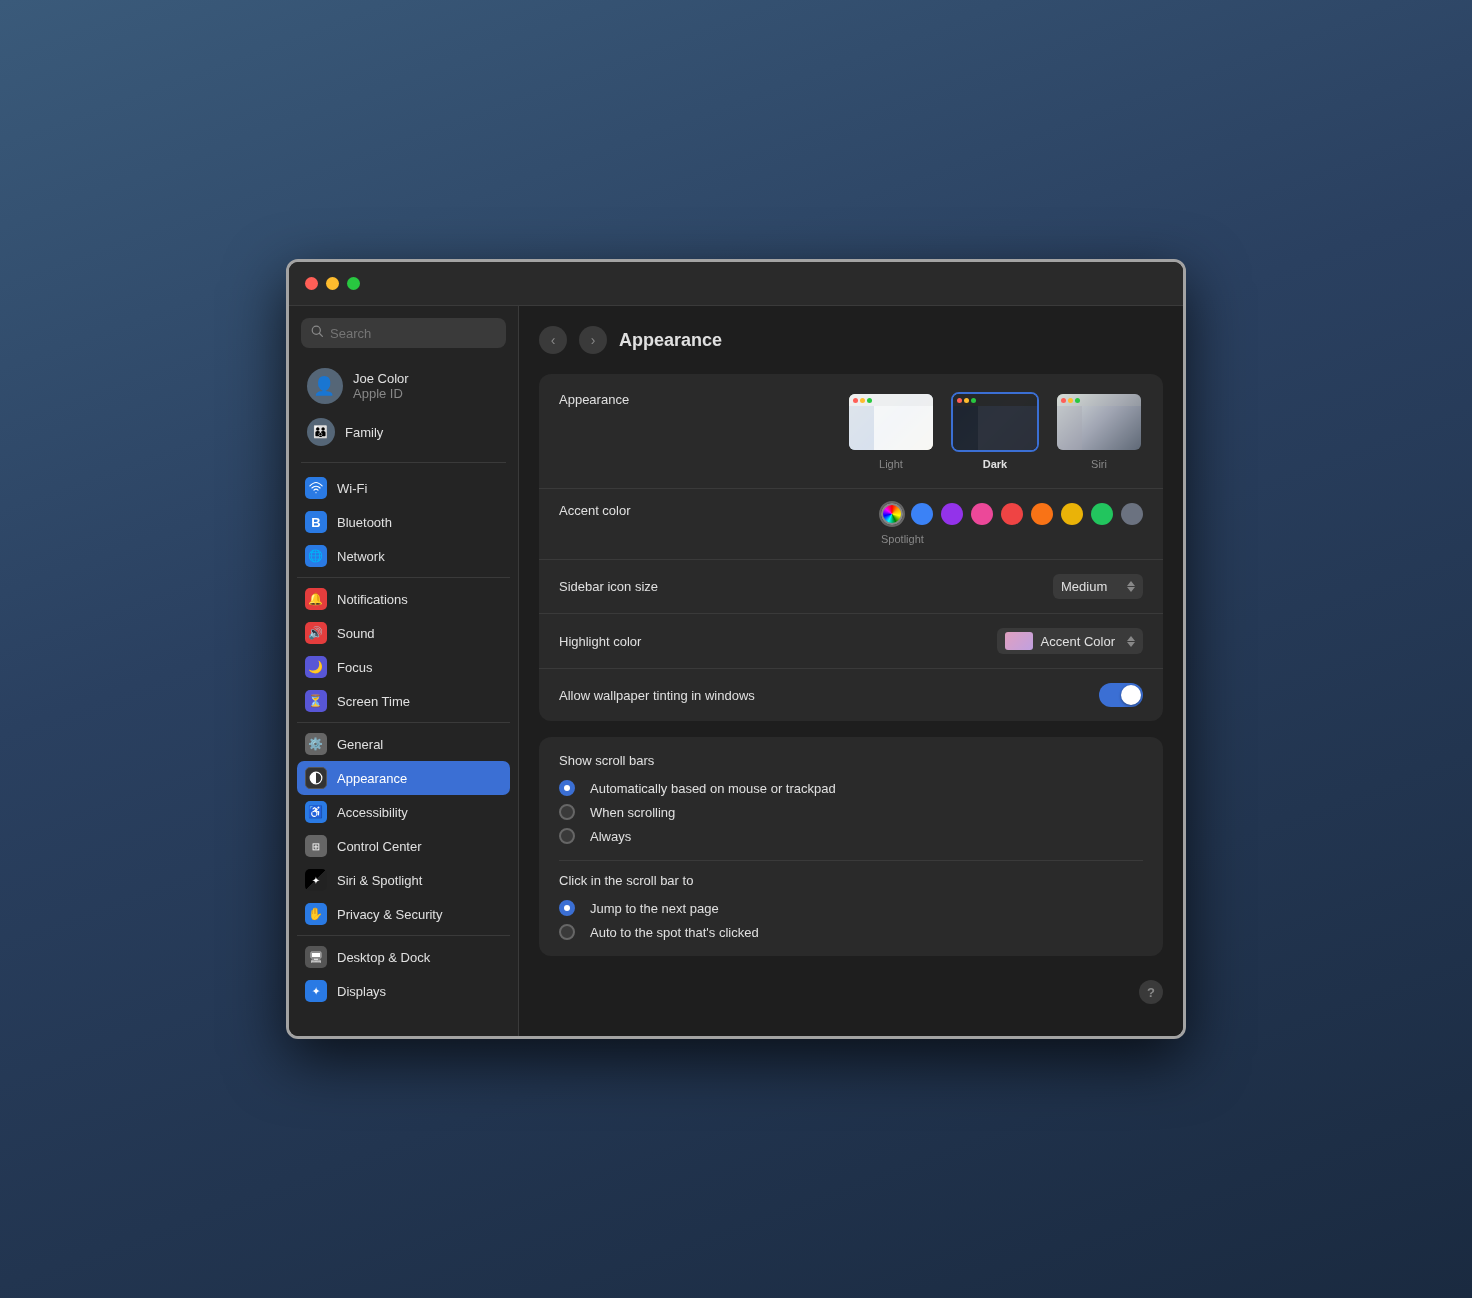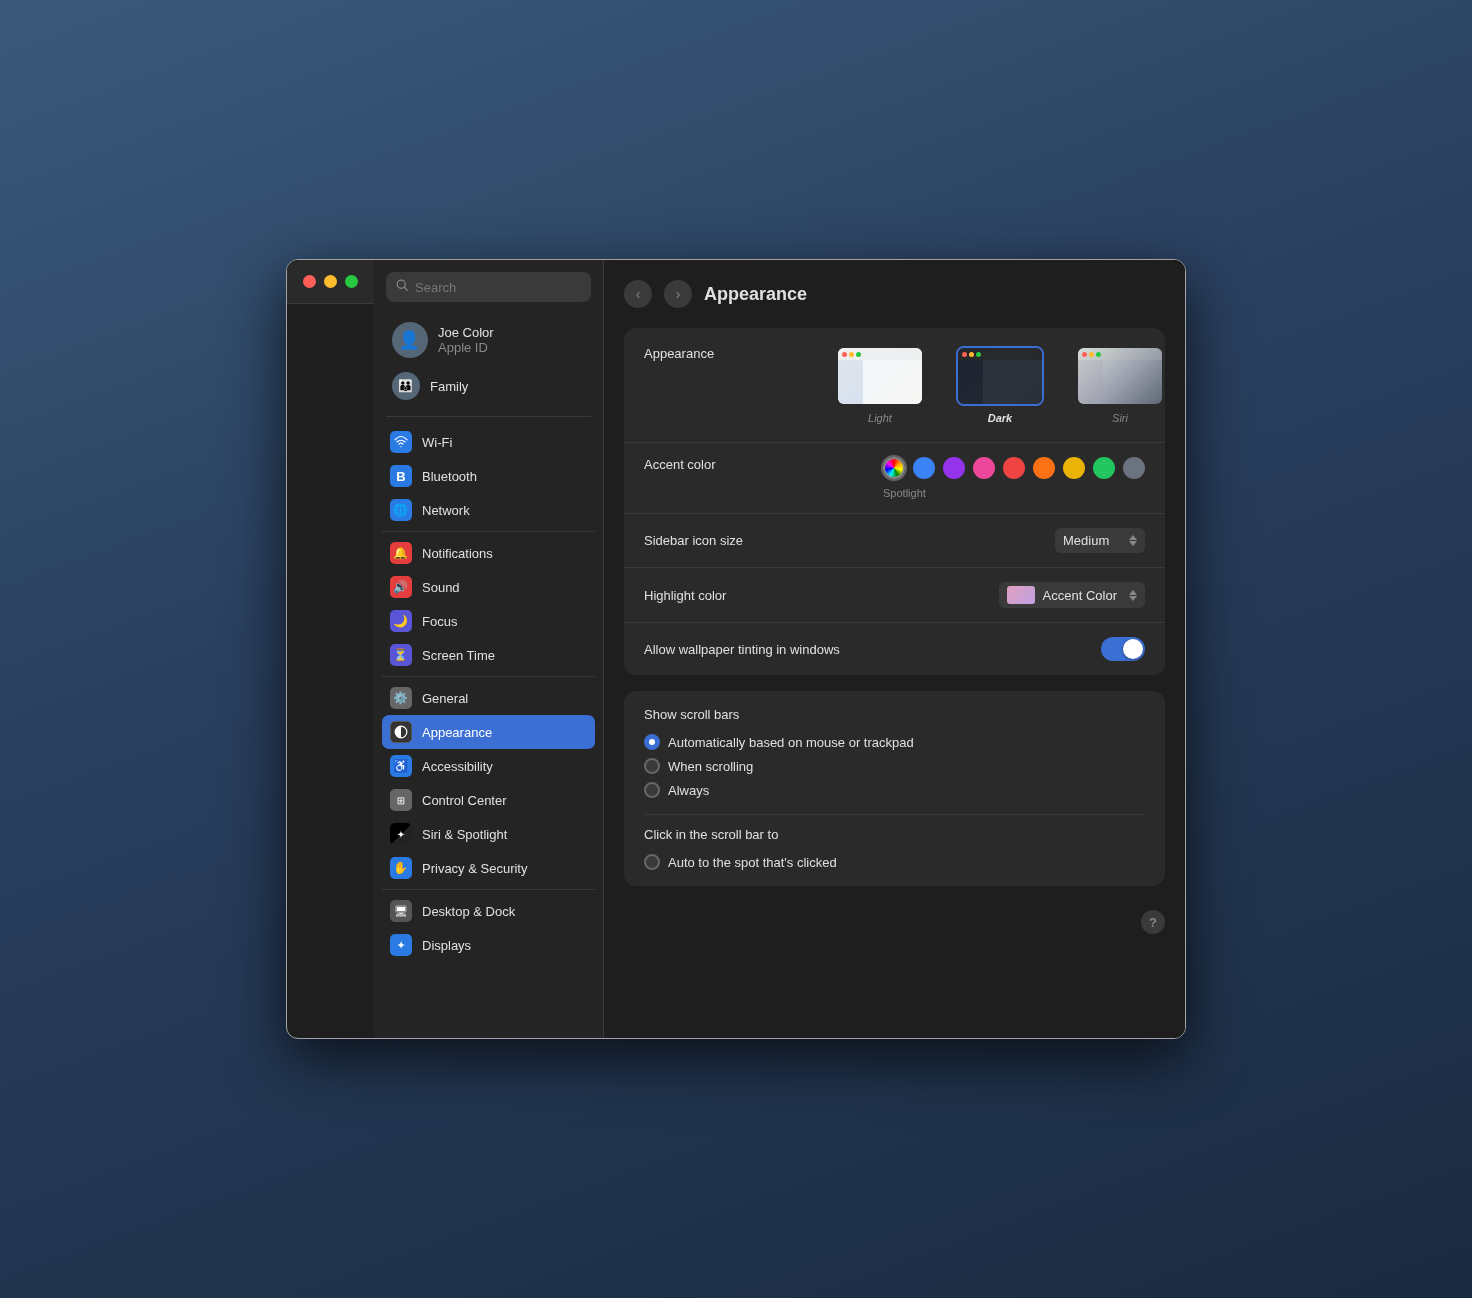--- a/index.html
+++ b/index.html
@@ -12,23 +12,23 @@
       min-height: 100vh;
       background: linear-gradient(160deg, #3a5a7a 0%, #2a4060 40%, #1a2a40 100%);
     }
     .window {
       width: 900px;
       height: 780px;
       background: #1e1e1e;
       border-radius: 12px;
       overflow: hidden;
       display: flex;
-      flex-direction: row;
+      flex-direction: column;
       box-shadow: 0 20px 60px rgba(0,0,0,0.7);
-      border: 1px solid #a3a3a3;
+      border: 3px solid #a3a3a3;
     }
     .titlebar {
       height: 44px;
       background: #2a2a2a;
       display: flex;
       align-items: center;
       padding: 0 16px;
       flex-shrink: 0;
       border-bottom: 1px solid #3a3a3a;
     }
@@ -200,23 +200,22 @@
       min-width: 180px;
     }
     .settings-control {
       margin-left: auto;
       display: flex;
       align-items: center;
       gap: 8px;
     }
     .appearance-options {
       display: flex;
-      gap: 32px;
+      gap: 16px;
       align-items: flex-end;
-      font-style: italic;
     }
     .appearance-option {
       display: flex;
       flex-direction: column;
       align-items: center;
       gap: 6px;
       cursor: pointer;
     }
     .appearance-thumbnail {
       width: 88px;
@@ -372,21 +371,21 @@
     }
     .radio-group {
       display: flex;
       flex-direction: column;
       gap: 8px;
       margin-bottom: 16px;
     }
     .radio-item {
       display: flex;
       align-items: center;
-      gap: 8px;
+      gap: 15px;
       cursor: pointer;
     }
     .radio-circle {
       width: 16px;
       height: 16px;
       border-radius: 50%;
       border: 2px solid #666;
       background: #3a3a3a;
       display: flex;
       align-items: center;
@@ -738,20 +737,24 @@
             <div class="radio-circle"></div>
             <span class="radio-label">Always</span>
           </div>
         </div>
 
         <div class="section-divider"></div>
 
         <div class="scroll-title">Click in the scroll bar to</div>
         <div class="radio-group" style="margin-bottom:0;">
           <div class="radio-item">
+            <div class="radio-circle selected"></div>
+            <span class="radio-label">Jump to the next page</span>
+          </div>
+          <div class="radio-item">
             <div class="radio-circle"></div>
             <span class="radio-label">Auto to the spot that's clicked</span>
           </div>
         </div>
       </div>
 
       <div style="display:flex;justify-content:flex-end;">
         <button class="help-btn">?</button>
       </div>
     </div>

